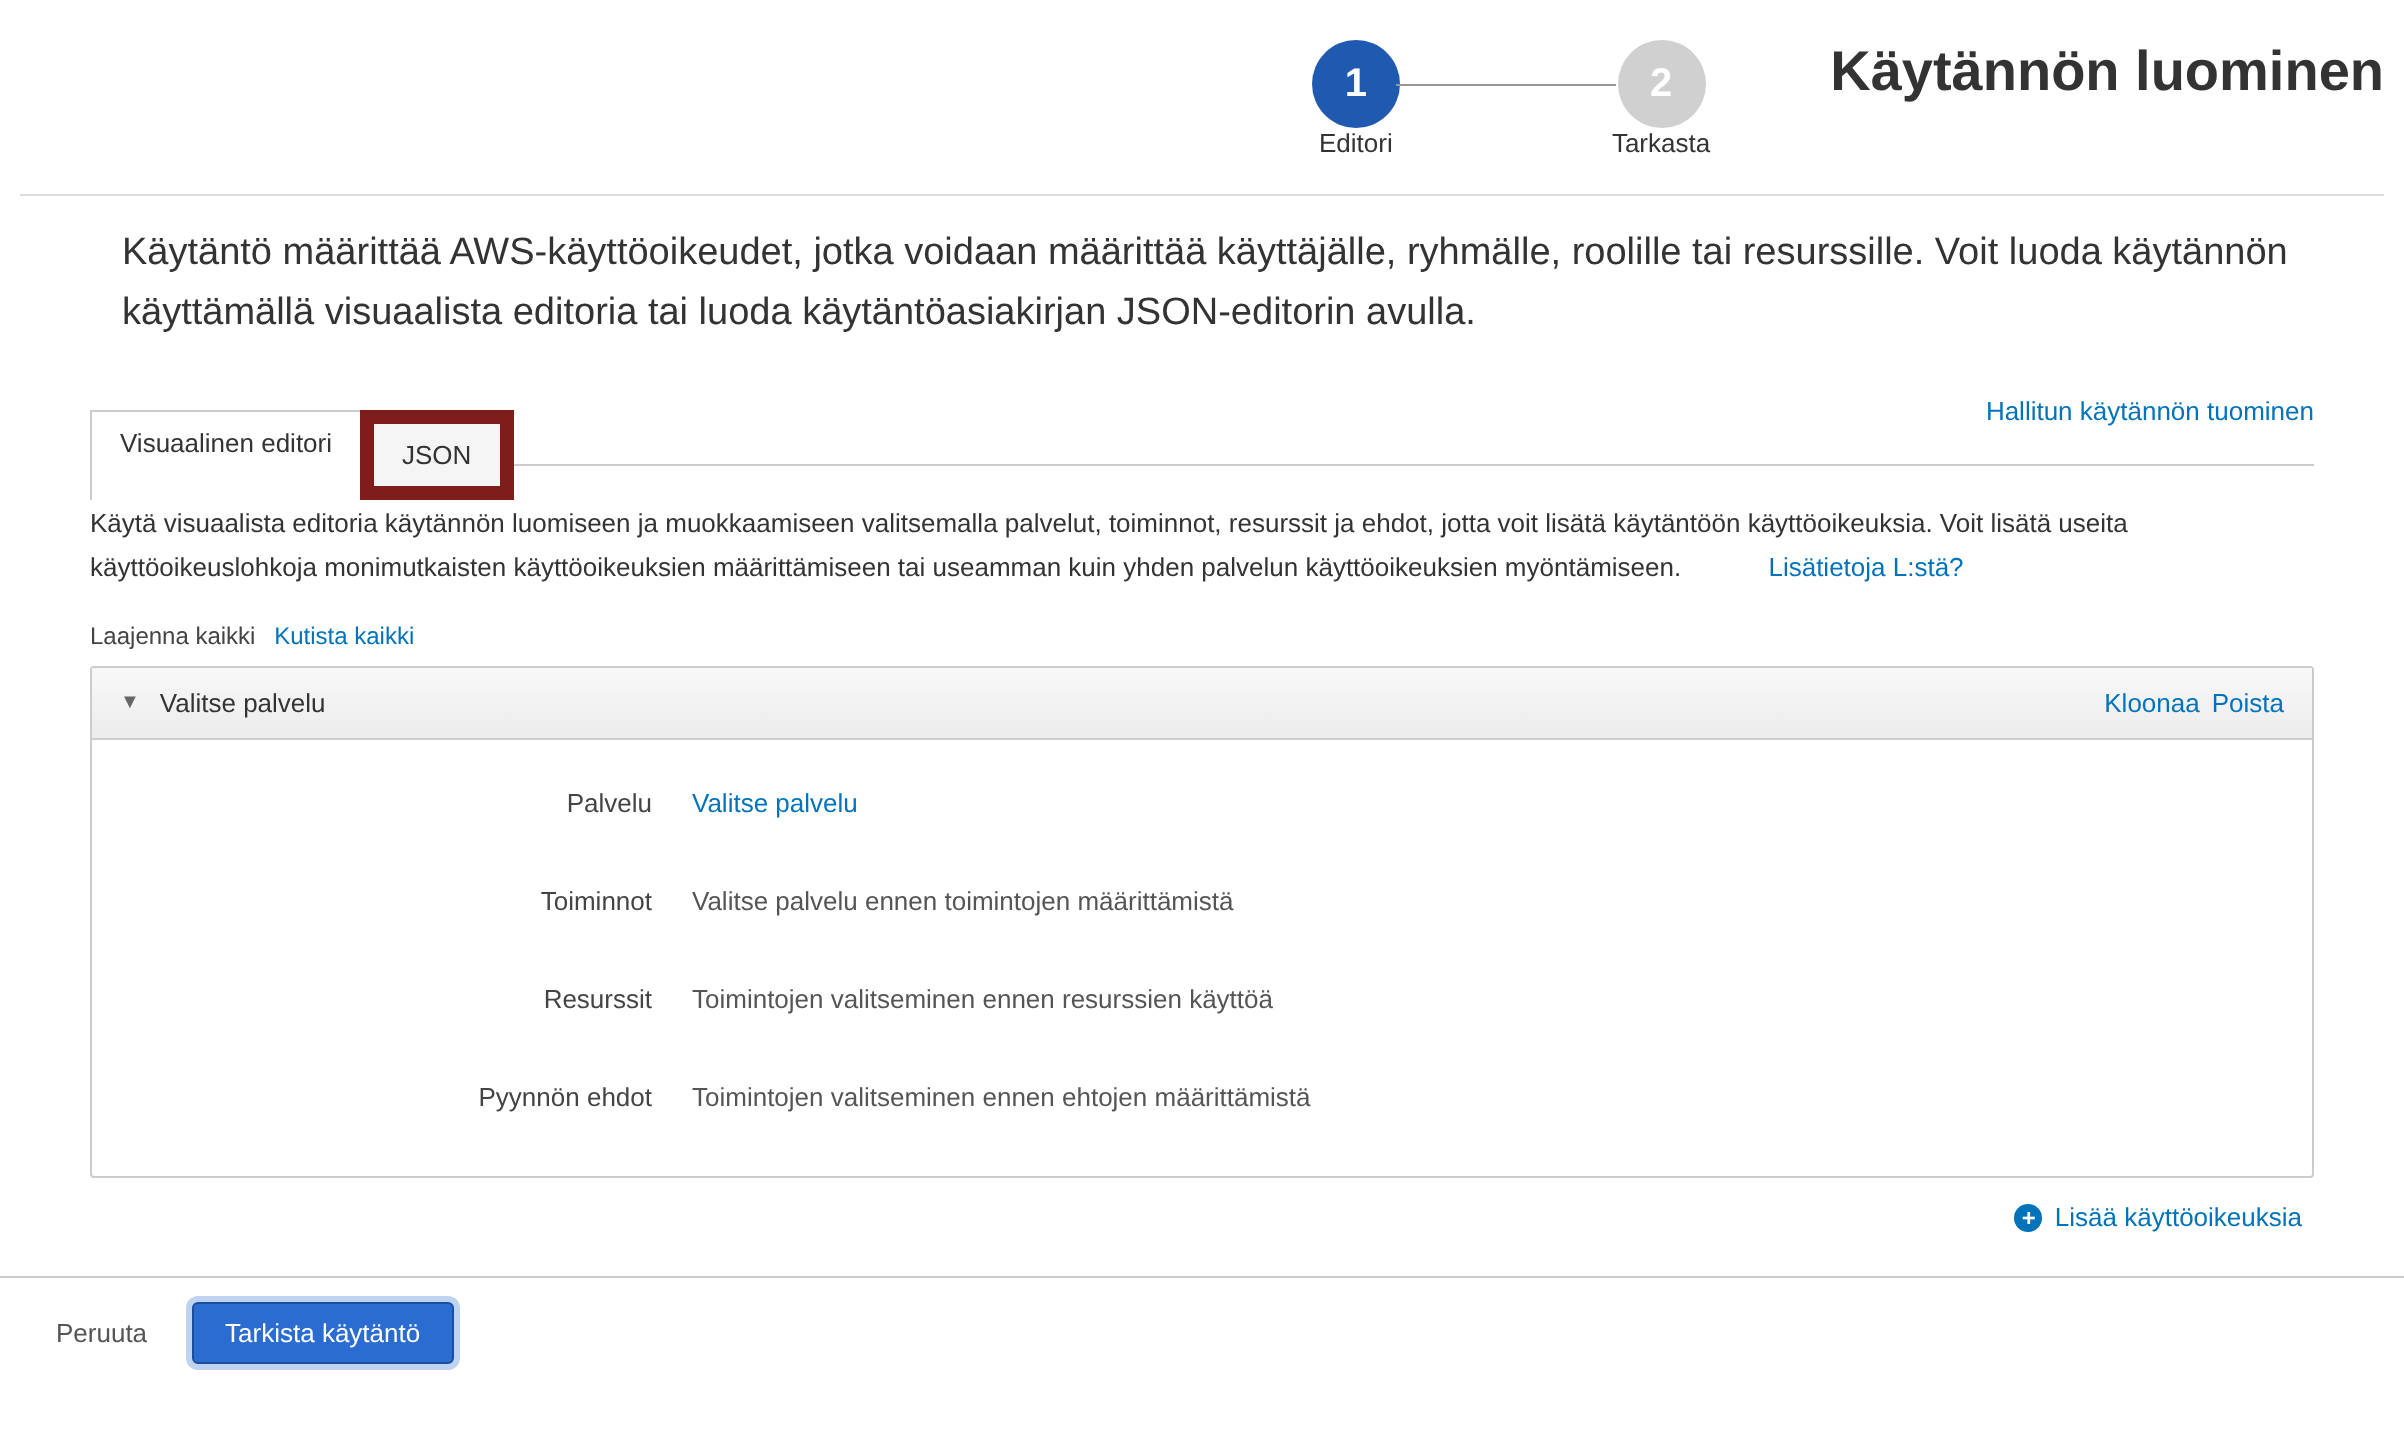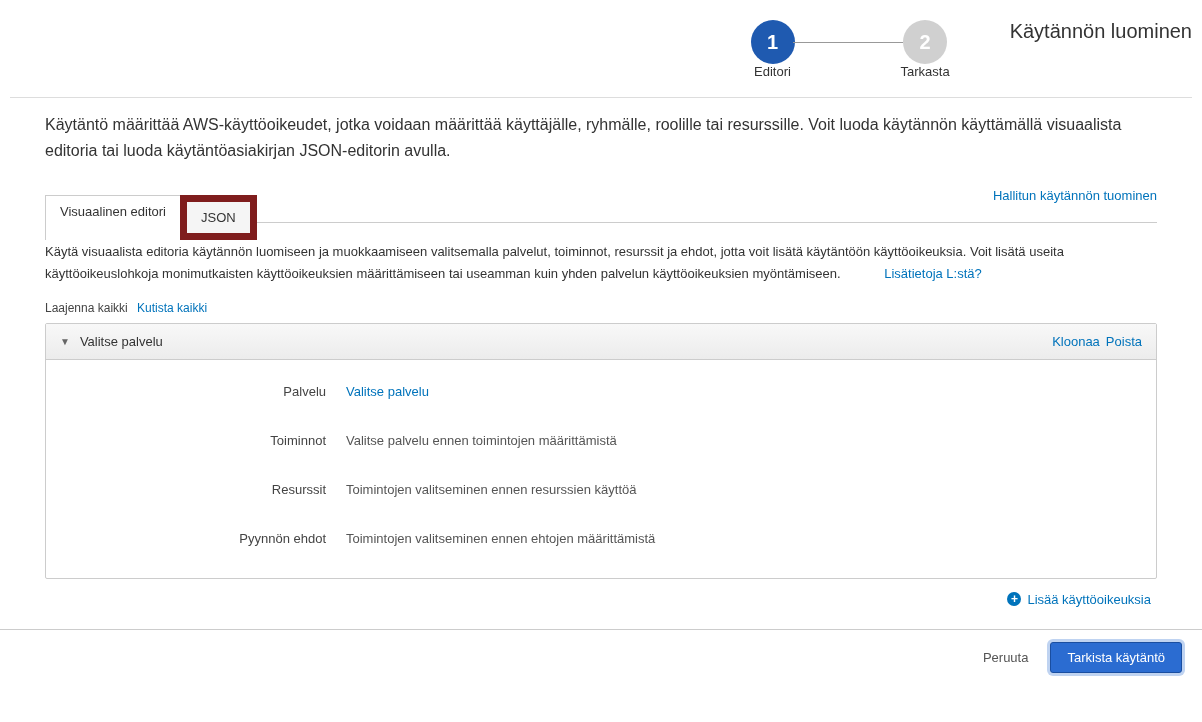--- a/index.html
+++ b/index.html
@@ -6,24 +6,24 @@
 body { font-family: Arial, Helvetica, sans-serif; font-size: 13px; color: #333; background: #fff; width: 1202px; }
 .container { padding: 0 10px; }
 .header { display: flex; justify-content: flex-end; align-items: flex-start; padding: 20px 0 10px; }
 .wizard { display: flex; align-items: center; gap: 0; margin-right: 30px; }
 .step { display: flex; flex-direction: column; align-items: center; }
 .step-circle { width: 44px; height: 44px; border-radius: 50%; display: flex; align-items: center; justify-content: center; font-size: 20px; font-weight: bold; color: #fff; }
 .step-active { background: #1f5ab0; }
 .step-inactive { background: #d0d0d0; }
 .step-line { width: 110px; height: 1px; background: #999; margin: 0 -2px; align-self: flex-start; margin-top: 22px; }
 .step-label { font-size: 13px; }
-.page-title { font-size: 20px; font-weight: normal; margin-left: 30px; white-space: nowrap; align-self: flex-start; }
+.page-title { font-size: 28px; font-weight: bold; margin-left: 30px; white-space: nowrap; align-self: flex-start; }
 hr { border: none; border-top: 1px solid #ddd; margin: 8px 0 14px; }
 .content { padding: 0 35px; }
-.description { font-size: 16px; line-height: 1.6; margin-bottom: 14px; }
+.description { font-size: 19px; line-height: 1.6; margin-bottom: 14px; margin-left: 16px; }
 .tabs-row { display: flex; justify-content: space-between; align-items: center; border-bottom: 1px solid #ccc; }
 .tabs { display: flex; }
 .tab { padding: 8px 14px; border: 1px solid #ccc; border-bottom: none; background: #fff; margin-right: -1px; font-size: 13px; cursor: pointer; position: relative; top: 18px; }
 .tab-active { background: #fff; }
 .tab-inactive { background: #f5f5f5; }
 .highlight-box { border: 7px solid #7f1d1d; }
 .import-link { color: #0073bb; font-size: 13px; cursor: pointer; padding-bottom: 8px; }
 .visual-help { font-size: 13px; line-height: 1.7; margin: 18px 0 16px; }
 .learn-more { color: #0073bb; cursor: pointer; margin-left: 40px; }
 .expand-collapse { font-size: 12px; margin: 6px 0 8px; }
@@ -37,21 +37,21 @@
 .panel-actions span { color: #0073bb; cursor: pointer; font-size: 13px; }
 .panel-body { padding: 24px 20px; }
 .form-row { display: flex; align-items: flex-start; margin-bottom: 34px; }
 .form-row:last-child { margin-bottom: 8px; }
 .form-label { width: 280px; text-align: right; padding-right: 20px; color: #444; }
 .form-value { color: #555; }
 .form-value-link { color: #0073bb; cursor: pointer; }
 .add-perms { text-align: right; margin-top: 12px; padding-right: 6px; }
 .add-perms-link { color: #0073bb; cursor: pointer; font-size: 13px; display: inline-flex; align-items: center; gap: 6px; }
 .plus-icon { width: 14px; height: 14px; border-radius: 50%; background: #0073bb; color: #fff; display: inline-flex; align-items: center; justify-content: center; font-size: 12px; font-weight: bold; }
-.footer-bar { border-top: 1px solid #ccc; margin-top: 22px; padding: 12px 20px; display: flex; justify-content: flex-end; gap: 14px; align-items: center; }
+.footer-bar { border-top: 1px solid #ccc; margin-top: 22px; padding: 12px 20px; display: flex; gap: 14px; align-items: center; }
 .btn-cancel { color: #555; cursor: pointer; font-size: 13px; padding: 6px 8px; }
 .btn-primary { background: #2b6cd1; color: #fff; border: 1px solid #1a4ea0; padding: 7px 16px; border-radius: 3px; font-size: 13px; cursor: pointer; box-shadow: 0 0 0 3px rgba(43,108,209,0.3); }
 </style>
 </head>
 <body>
 
 <div class="container">
   <div class="header">
     <div class="wizard">
       <div class="step">

